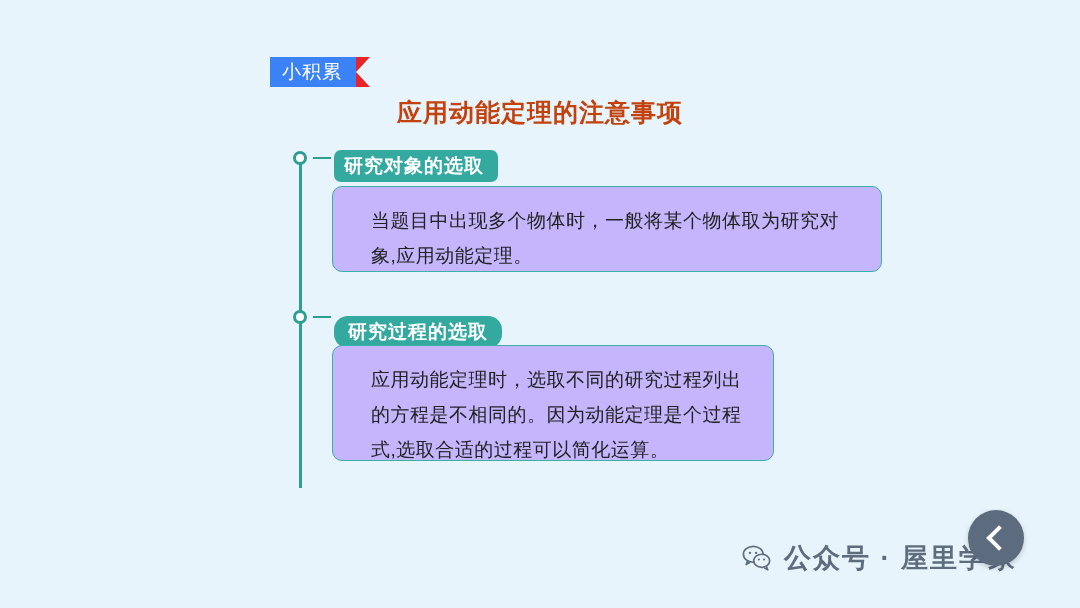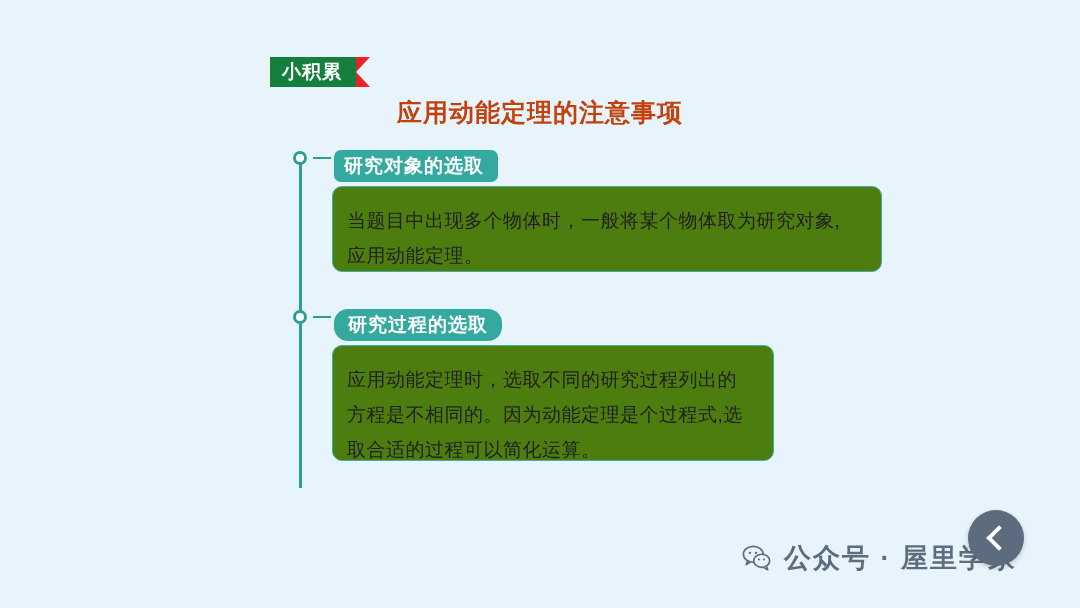--- a/index.html
+++ b/index.html
@@ -18,24 +18,24 @@
   
   .ribbon {
     position: absolute;
     left: 270px;
     top: 57px;
     height: 30px;
     display: flex;
     align-items: center;
   }
   .ribbon-body {
-    background: #15803d;
+    background: #3b82f6;
     color: #ffffff;
     font-size: 19px;
-    font-weight: bold;
+    font-weight: normal;
     letter-spacing: 1px;
     padding: 3px 14px 4px 12px;
     height: 30px;
     box-sizing: border-box;
     display: flex;
     align-items: center;
     line-height: 1;
   }
   .ribbon-tail {
     width: 0;
@@ -95,23 +95,23 @@
     border-radius: 7px;
     line-height: 1;
     white-space: nowrap;
   }
 
   
   .box {
     position: absolute;
     border: 1.5px solid #3bb0a5;
     border-radius: 10px;
-    background: #4d7c0f;
+    background: #c4b5fd;
     box-sizing: border-box;
-    padding: 16px 22px 14px 14px;
+    padding: 16px 22px 14px 38px;
     color: #222222;
     font-size: 19px;
     line-height: 1.85;
     letter-spacing: 0.5px;
   }
 
   
   .footer {
     position: absolute;
     left: 742px;
@@ -169,21 +169,21 @@
 
 <div class="node" style="left:293px; top:151px;"></div>
 <div class="node-connector" style="left:313px; top:157px;"></div>
 
 <div class="node" style="left:293px; top:310px;"></div>
 <div class="node-connector" style="left:313px; top:316px;"></div>
 
 <div class="pill" style="left:334px; top:150px;padding-left:10px;">研究对象的选取</div>
 <div class="box" style="left:332px; top:186px; width:550px; height:86px;">当题目中出现多个物体时，一般将某个物体取为研究对象,应用动能定理。</div>
 
-<div class="pill" style="left:334px; top:309px;border-radius:14px;">研究过程的选取</div>
+<div class="pill" style="left:334px; top:316px;border-radius:14px;">研究过程的选取</div>
 <div class="box" style="left:332px; top:345px; width:442px; height:116px;">应用动能定理时，选取不同的研究过程列出的方程是不相同的。因为动能定理是个过程式,选取合适的过程可以简化运算。</div>
 
 <div class="footer">
   <span class="wechat-icon">
     <svg viewBox="0 0 32 32" width="30" height="30" aria-hidden="true">
       <ellipse cx="12" cy="12" rx="10.5" ry="8.5" fill="none" stroke="#5d6d7e" stroke-width="1.8"></ellipse>
       <path d="M6 19 L4.5 23 L8.5 20.6" fill="none" stroke="#5d6d7e" stroke-width="1.8" stroke-linejoin="round"></path>
       <circle cx="8.5" cy="10.5" r="1.3" fill="#5d6d7e"></circle>
       <circle cx="15" cy="10.5" r="1.3" fill="#5d6d7e"></circle>
       <ellipse cx="21" cy="19" rx="8.5" ry="7" fill="#e8f4fb" stroke="#5d6d7e" stroke-width="1.8"></ellipse>

